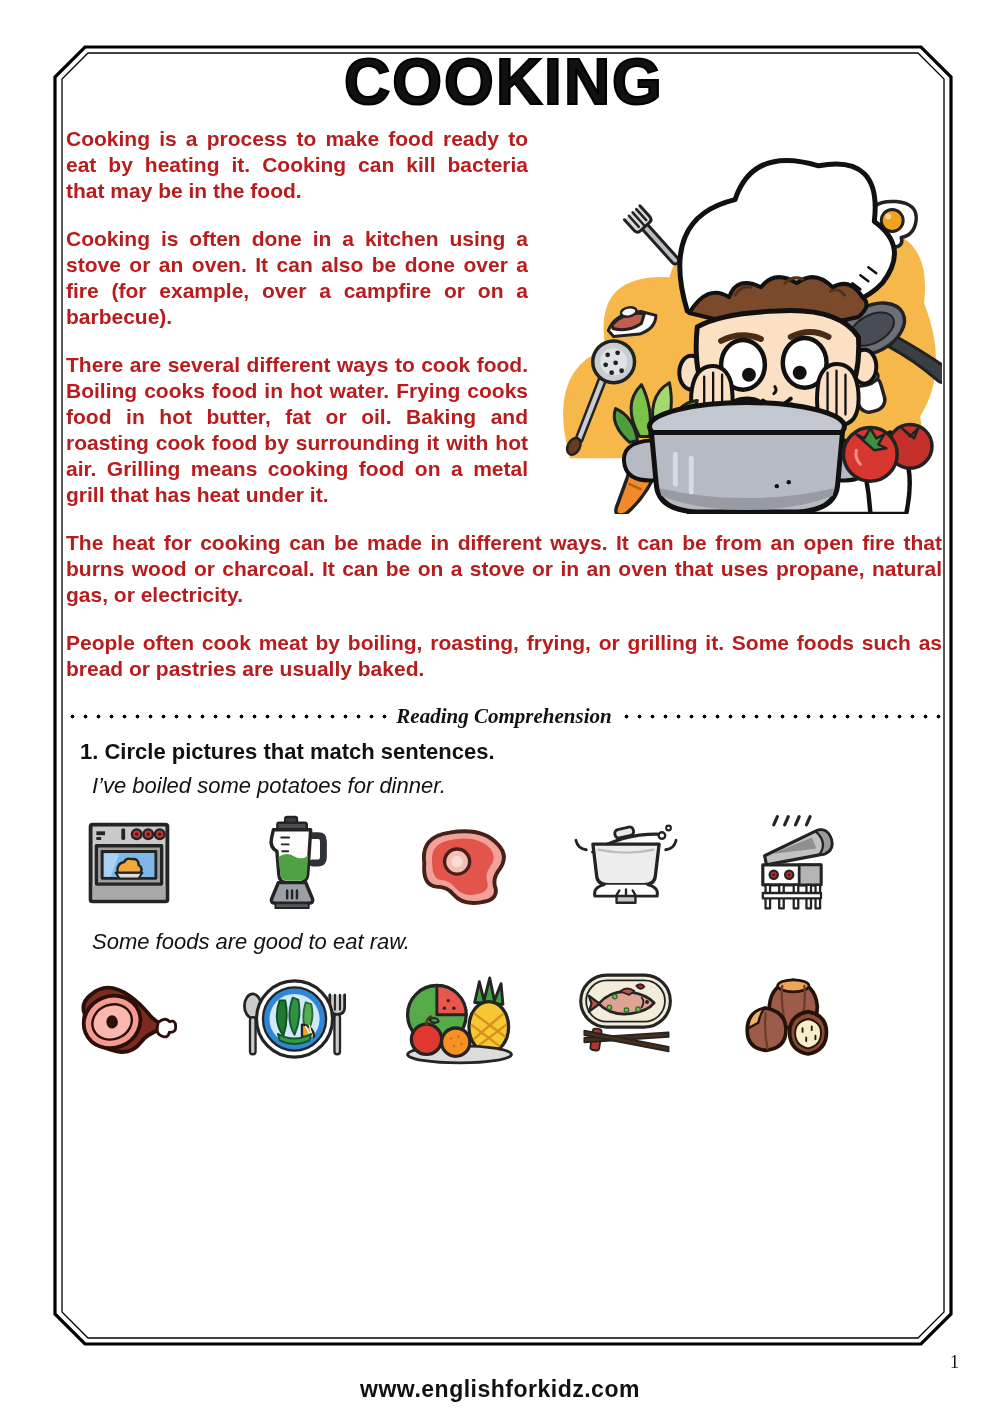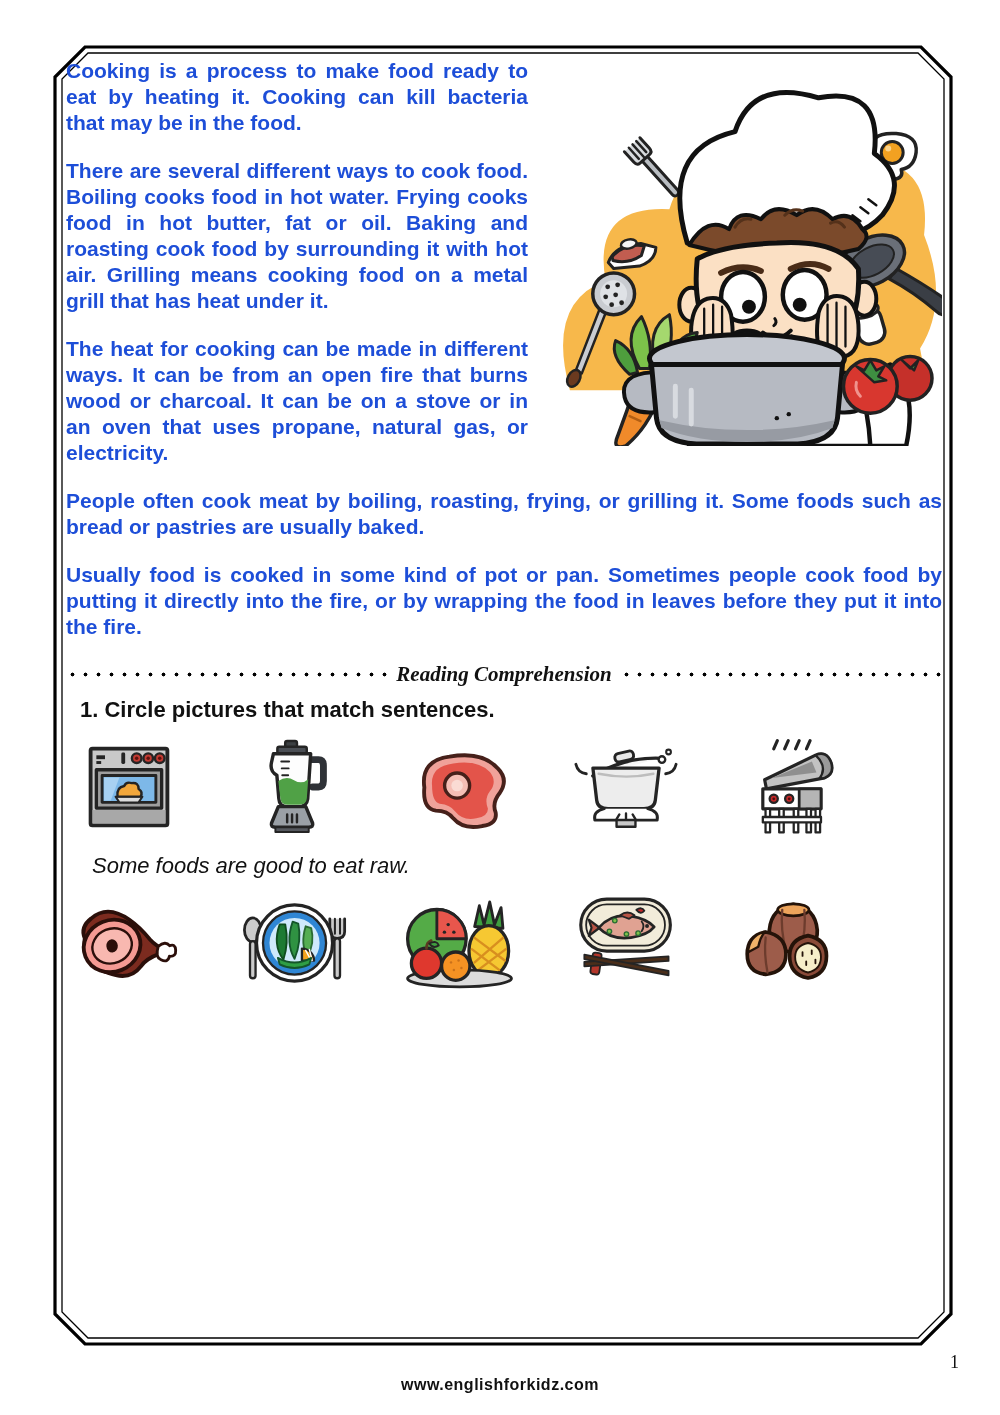--- a/index.html
+++ b/index.html
@@ -8,21 +8,21 @@
     font-family:"Liberation Sans",sans-serif;color:#111;overflow:hidden;
   }
   .frame-svg{position:absolute;left:0;top:0;width:1000px;height:1415px;pointer-events:none;}
   .content{position:absolute;left:66px;top:50px;width:876px;}
   .page-title{
     text-align:center;font-size:64px;font-weight:bold;letter-spacing:2px;margin:0 0 12px 0;
     -webkit-text-stroke:2.2px #000;line-height:1.0;
   }
   .reading p{
     font-size:21px;font-weight:bold;line-height:26px;text-align:justify;
-    margin:8px 0 22px 0;color:#1d4ed8;
+    margin:8px 0 22px 0;color:#b91c1c;
   }
   .illus{float:right;width:402px;height:388px;margin:0 0 4px 12px;}
   .divider{display:flex;align-items:center;margin:4px 0 10px 0;clear:both;}
   .divider .dots{
     flex:1;height:5px;
     background-image:radial-gradient(circle at 50% 50%, #000 1.7px, transparent 2.2px);
     background-size:13px 5px;background-repeat:repeat-x;background-position:left center;
   }
   .divider .label{
     font-family:"Liberation Serif",serif;font-style:italic;font-weight:600;
@@ -33,33 +33,34 @@
   .icon-row{
     display:flex;justify-content:space-between;align-items:center;
     padding:0 92px 0 4px;height:112px;margin-bottom:10px;
   }
   .icon{width:118px;height:106px;display:flex;align-items:center;justify-content:center;}
   .page-number{
     position:absolute;left:950px;top:1352px;font-family:"Liberation Serif",serif;font-size:18px;
   }
   .site-footer{
     position:absolute;left:0;top:1376px;width:1000px;text-align:center;
-    font-size:16px;font-weight:bold;letter-spacing:0.5px;
+    font-size:23px;font-weight:bold;letter-spacing:0.5px;
   }
 </style>
 </head>
 <body>
 
 <svg class="frame-svg" viewBox="0 0 1000 1415">
   <path d="M85 47 L921 47 L951 77 L951 1314 L921 1344 L85 1344 L55 1314 L55 77 Z" fill="none" stroke="#000" stroke-width="3.2"></path>
   <path d="M88 53 L918 53 L944 79 L944 1312 L918 1338 L88 1338 L62 1312 L62 79 Z" fill="none" stroke="#000" stroke-width="1.3"></path>
 </svg>
 
 <div class="content">
 
+  <h1 class="page-title">COOKING</h1>
 
   <div class="reading">
 
     <div class="illus">
       <svg viewBox="0 0 404 390" width="402" height="388">
         <g stroke-linecap="round" stroke-linejoin="round">
 
           <path d="M30 334 Q6 246 66 224 Q52 148 130 152 Q150 86 228 98 Q282 62 336 104 Q394 108 386 178 Q412 244 382 292 Q392 334 356 334 Z" fill="#F7B84B"></path>
 
           <g transform="rotate(-42 117 115)">
@@ -172,37 +173,38 @@
             <path d="M364 304 l8 8 8 -8 -4 10 Z" fill="#3e8e41" stroke="#222" stroke-width="2.5"></path>
             <circle cx="332" cy="330" r="27" fill="#d8372f" stroke="#222" stroke-width="3.5"></circle>
             <path d="M318 310 l8 4 6 -10 6 10 8 -4 -6 10 8 4 -12 2 Z" fill="#3e8e41" stroke="#222" stroke-width="2.5"></path>
             <path d="M318 326 q-2 8 4 14" stroke="#f0938d" stroke-width="3" fill="none"></path>
           </g>
         </g>
       </svg>
     </div>
 
     <p>Cooking is a process to make food ready to eat by heating it. Cooking can kill bacteria that may be in the food.</p>
+    <p>Cooking is often done in a kitchen using a stove or an oven. It can also be done over a fire (for example, over a campfire or on a barbecue).</p>
     <p>There are several different ways to cook food. Boiling cooks food in hot water. Frying cooks food in hot butter, fat or oil. Baking and roasting cook food by surrounding it with hot air. Grilling means cooking food on a metal grill that has heat under it.</p>
     <p>The heat for cooking can be made in different ways. It can be from an open fire that burns wood or charcoal. It can be on a stove or in an oven that uses propane, natural gas, or electricity.</p>
     <p>People often cook meat by boiling, roasting, frying, or grilling it. Some foods such as bread or pastries are usually baked.</p>
-    <p>Usually food is cooked in some kind of pot or pan. Sometimes people cook food by putting it directly into the fire, or by wrapping the food in leaves before they put it into the fire.</p>
   </div>
 
   <div class="divider">
     <div class="dots"></div>
     <div class="label">Reading Comprehension</div>
     <div class="dots"></div>
   </div>
 
   <div class="exercise-title">
     <span>1.</span>
     <span>Circle pictures that match sentences.</span>
   </div>
 
+  <div class="sentence">I’ve boiled some potatoes for dinner.</div>
 
   <div class="icon-row">
     <div class="icon">
       <svg viewBox="0 0 100 100" width="100" height="96">
         <g stroke-linejoin="round" stroke-linecap="round">
           <rect x="10" y="10" width="80" height="80" rx="2" fill="#c9c9c9" stroke="#242424" stroke-width="4"></rect>
           <rect x="12" y="74" width="76" height="14" fill="#a8a8a8"></rect>
           <rect x="16" y="17" width="9" height="4" fill="#242424"></rect>
           <rect x="16" y="23" width="5" height="3" fill="#242424"></rect>
           <rect x="42" y="14" width="4" height="12" rx="1.5" fill="#242424"></rect>

